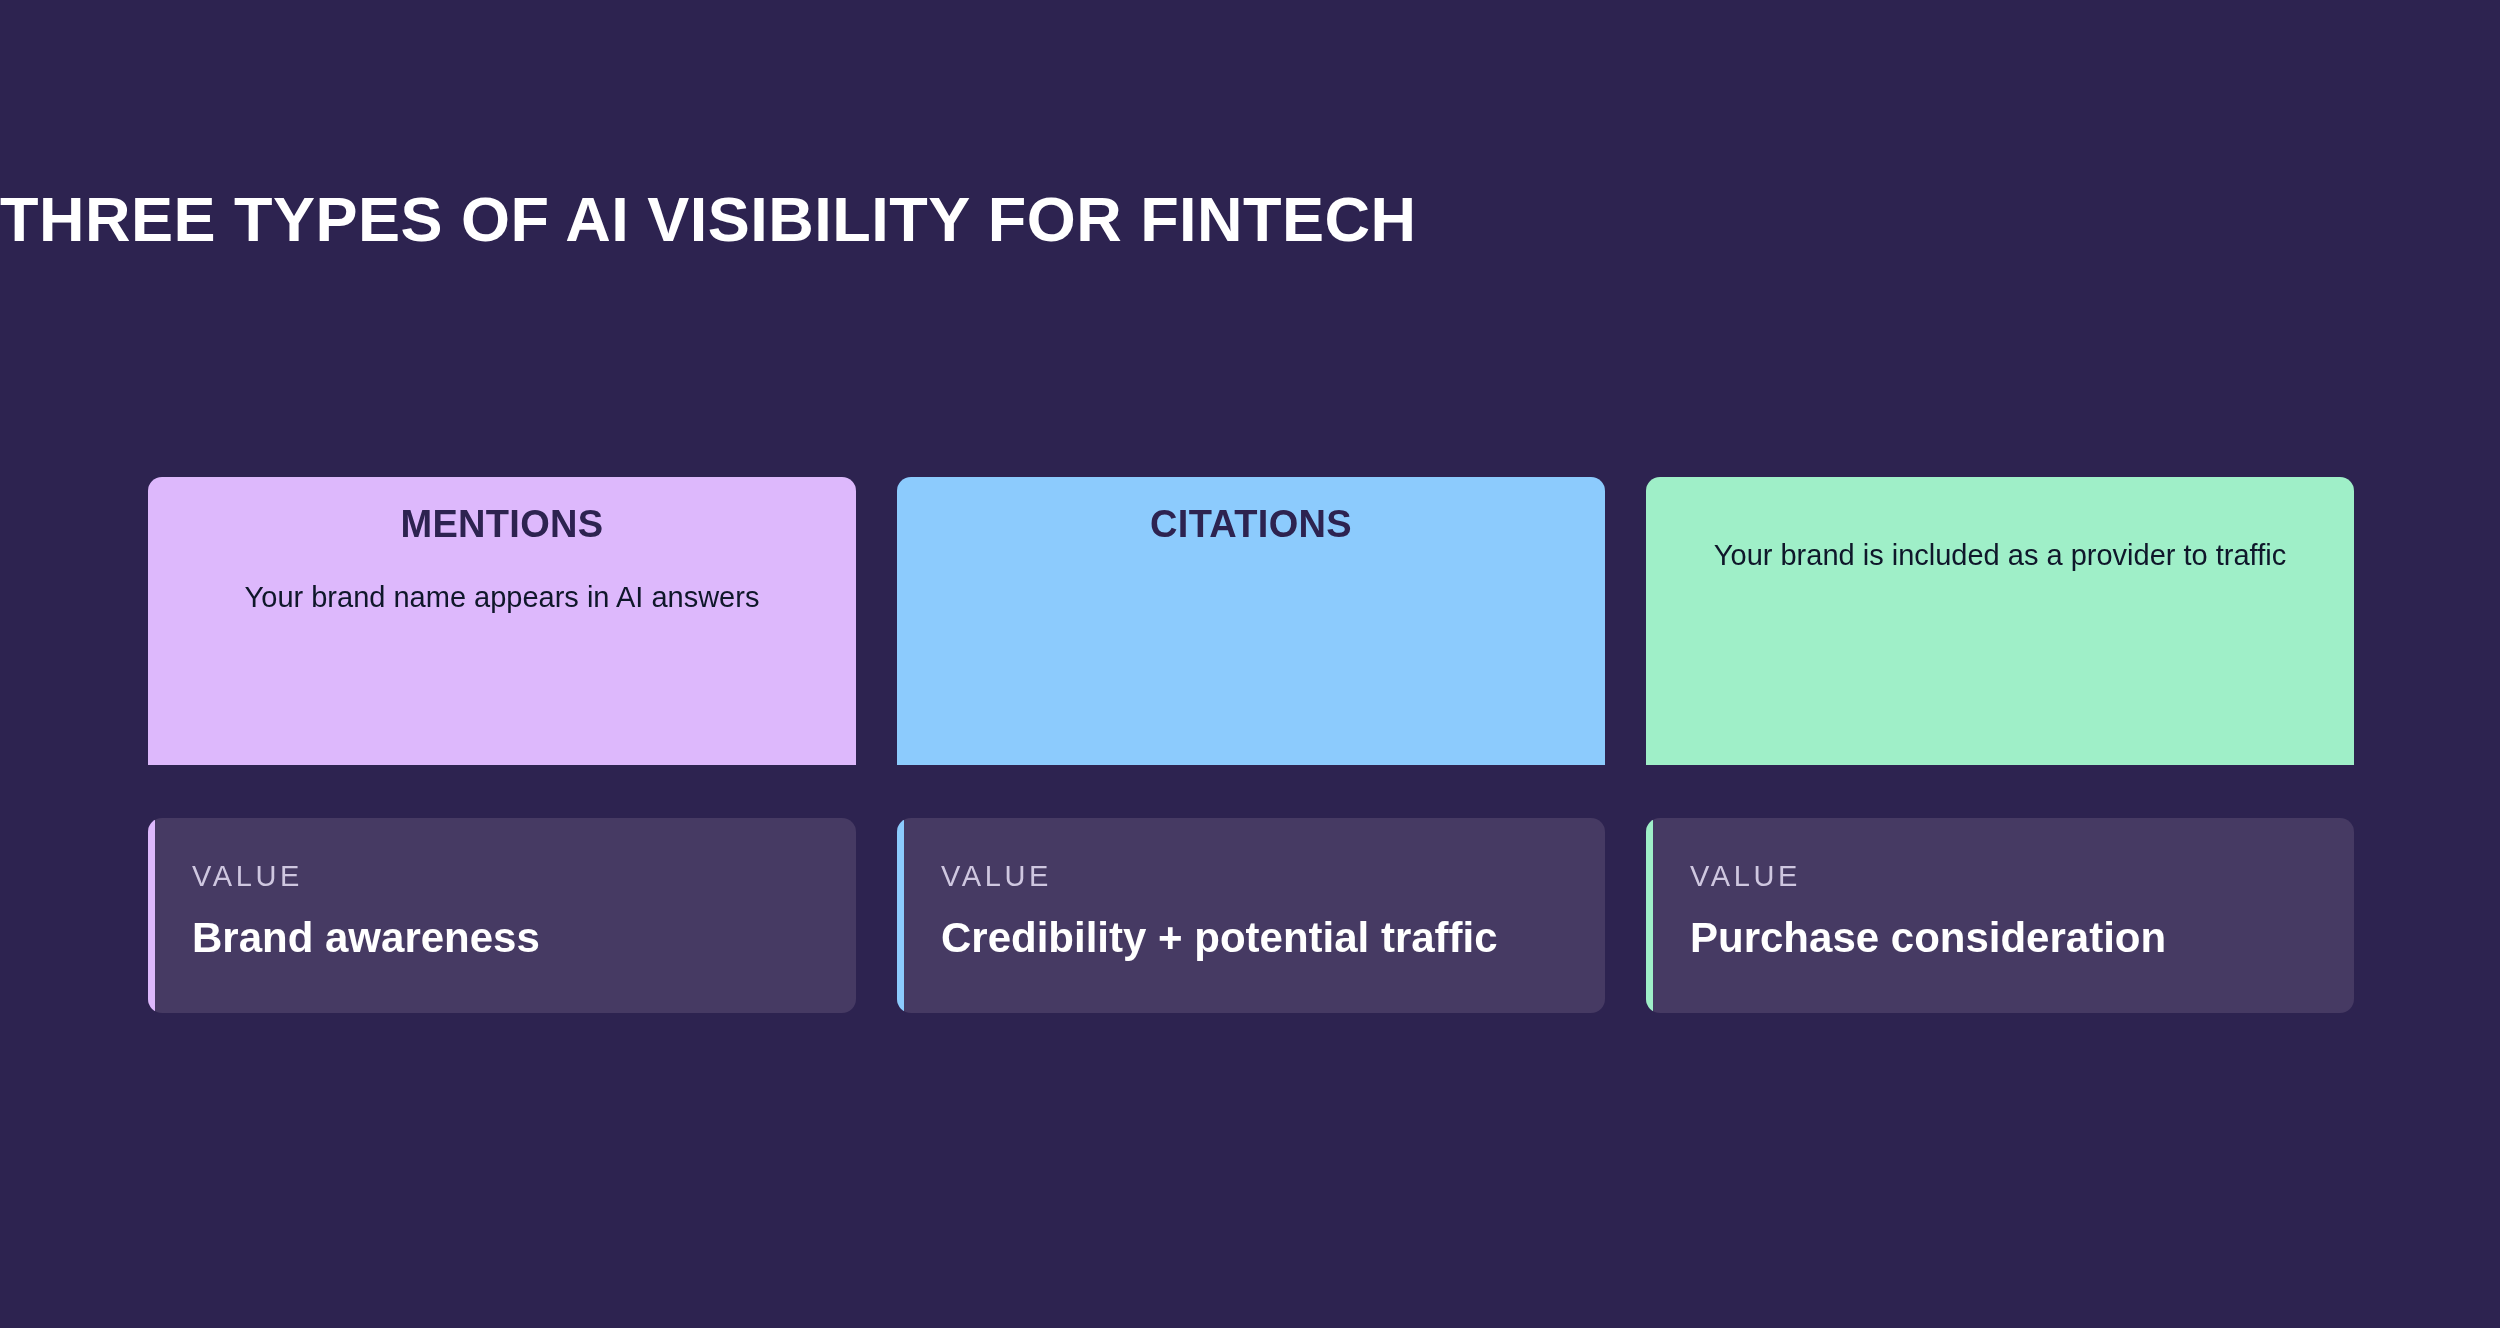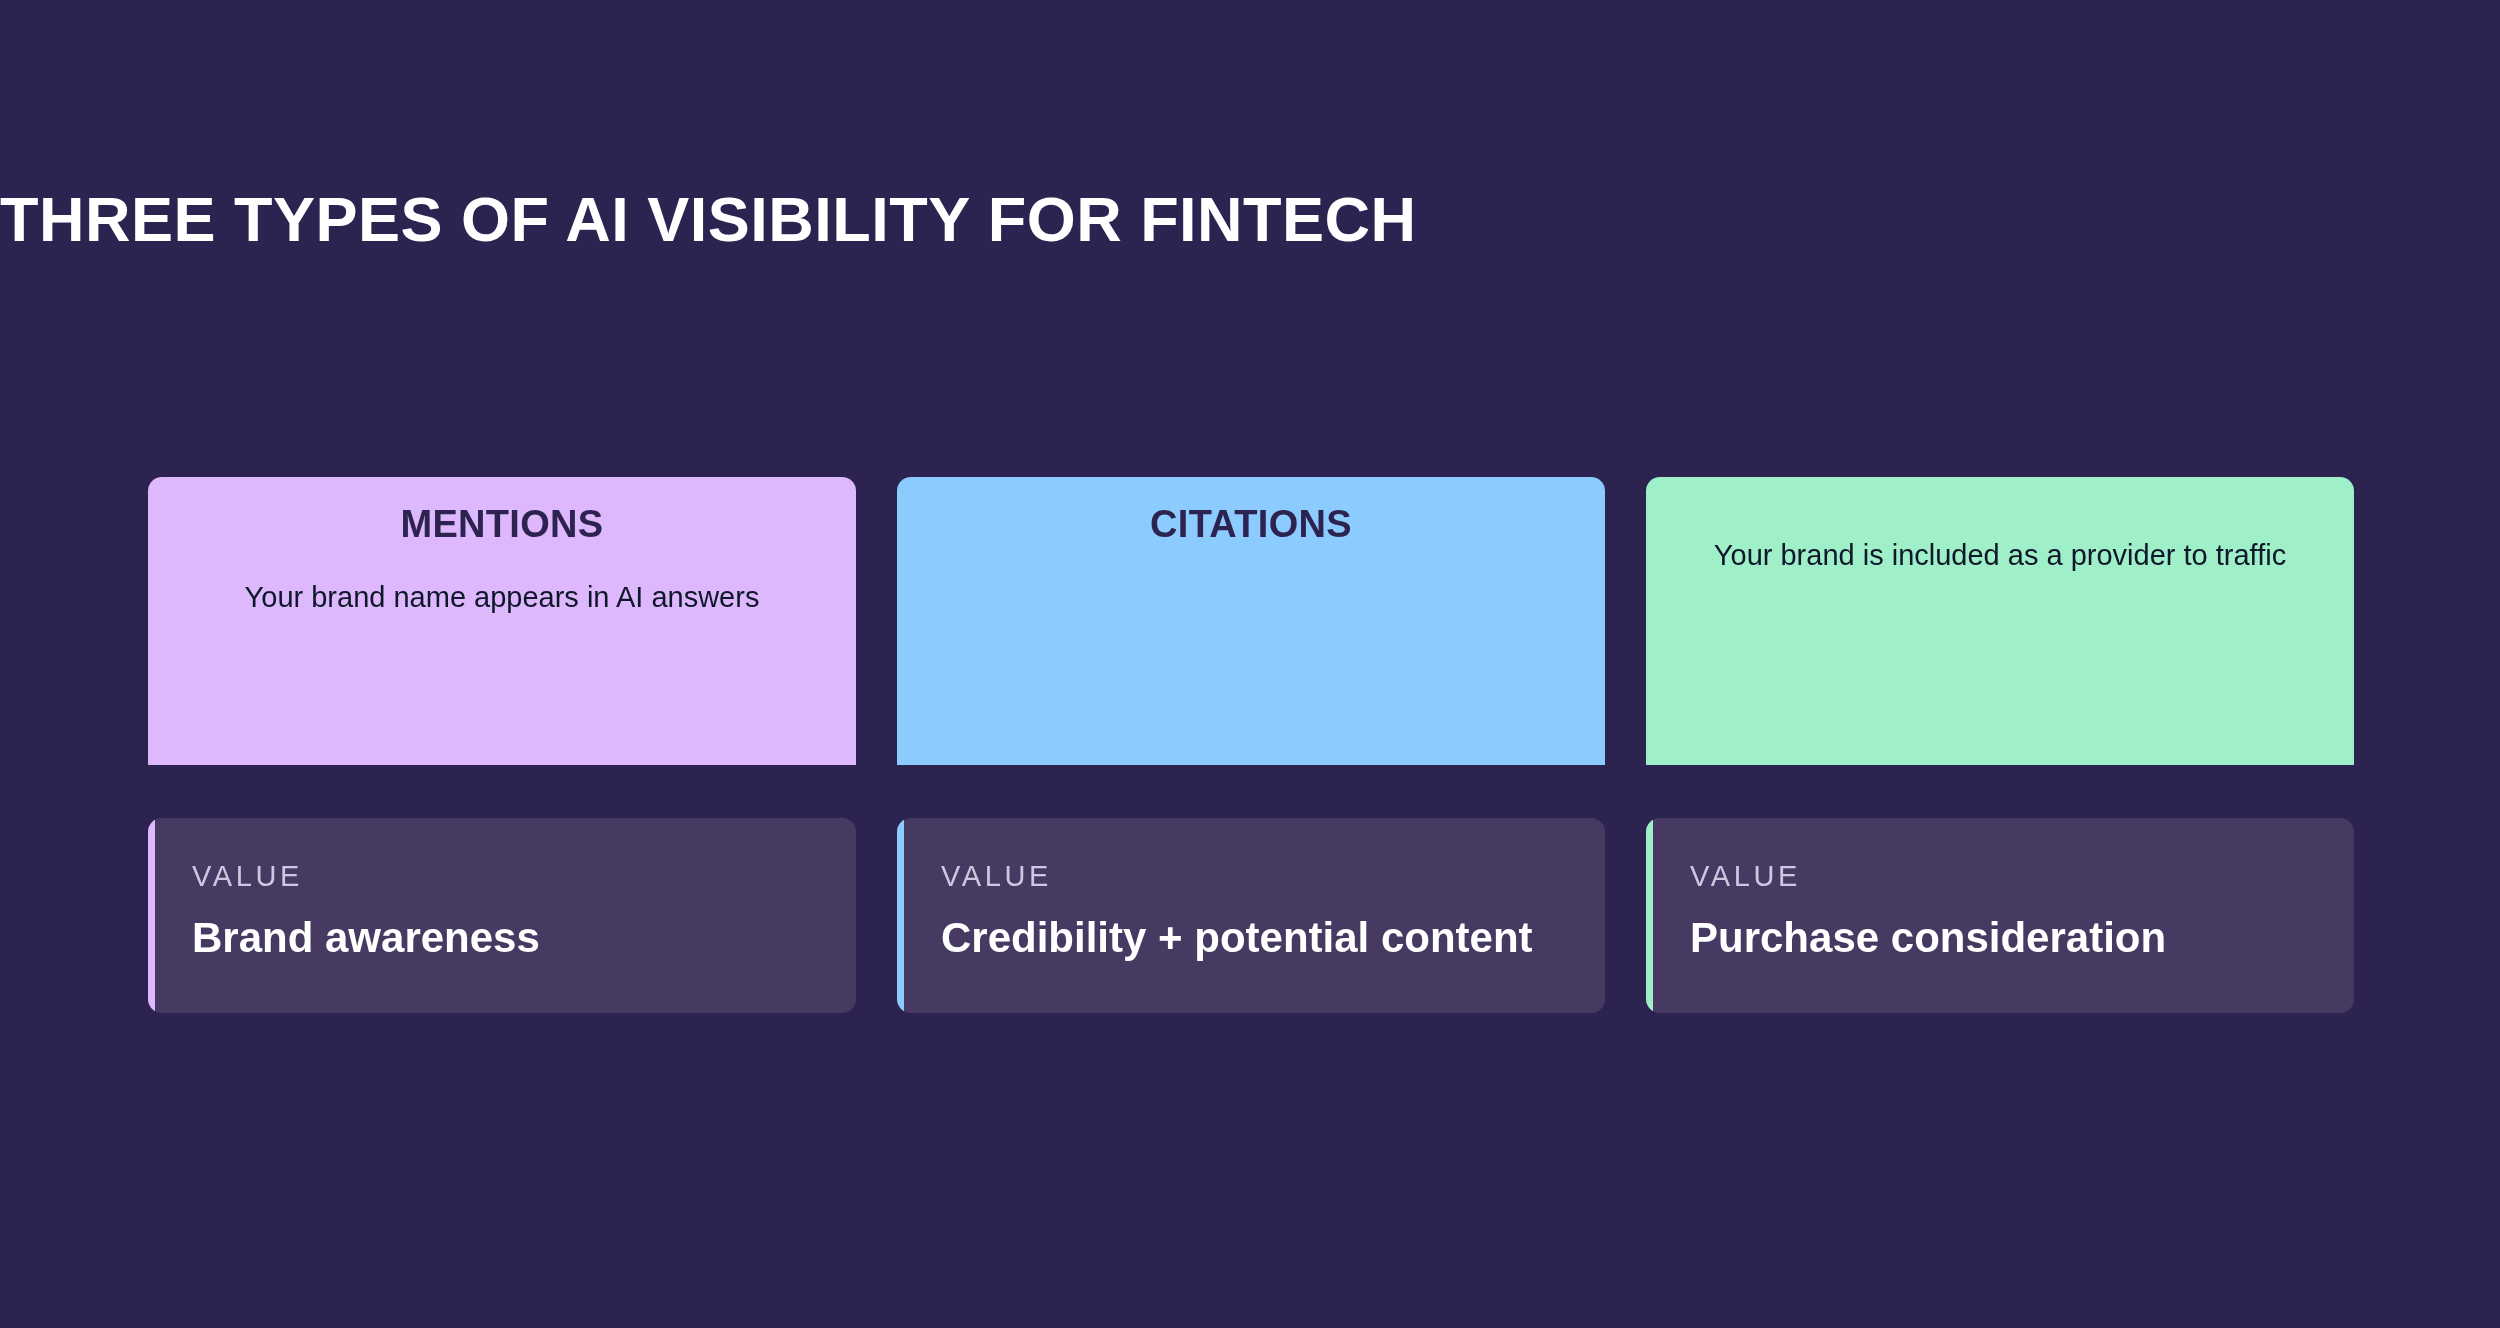--- a/index.html
+++ b/index.html
@@ -138,21 +138,21 @@
       </div>
     </div>
 
     <div class="column">
       <div class="type-card" style="background-color: rgb(140, 203, 253);">
         <div class="card-heading">CITATIONS</div>
       </div>
       <div class="value-box">
         <div class="value-accent" style="background-color: rgb(140, 203, 253);"></div>
         <div class="value-label">VALUE</div>
-        <div class="value-text">Credibility + potential content</div>
+        <div class="value-text">Credibility + potential traffic</div>
       </div>
     </div>
 
     <div class="column">
       <div class="type-card" style="background-color: rgb(159, 239, 200);">
         <div class="card-desc">Your brand is included as a provider to traffic</div>
       </div>
       <div class="value-box">
         <div class="value-accent" style="background-color: rgb(159, 239, 200);"></div>
         <div class="value-label">VALUE</div>

